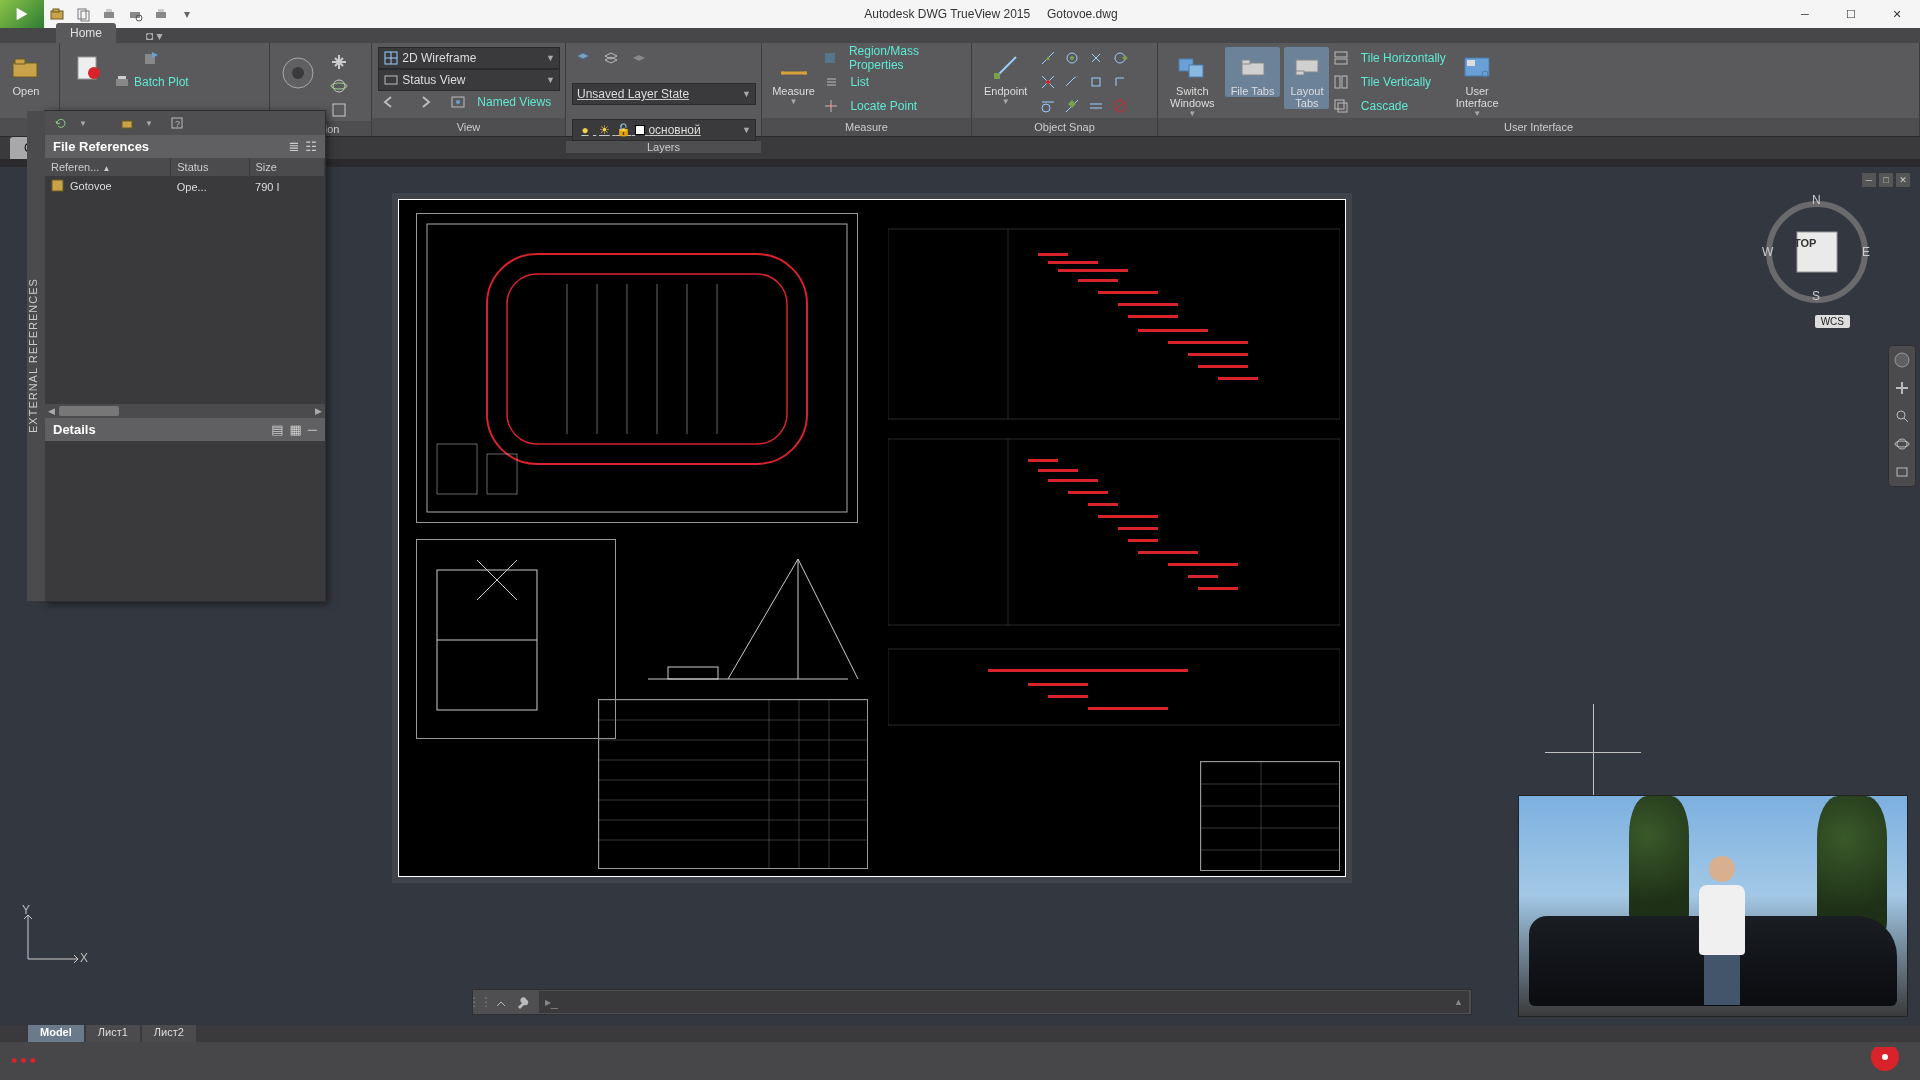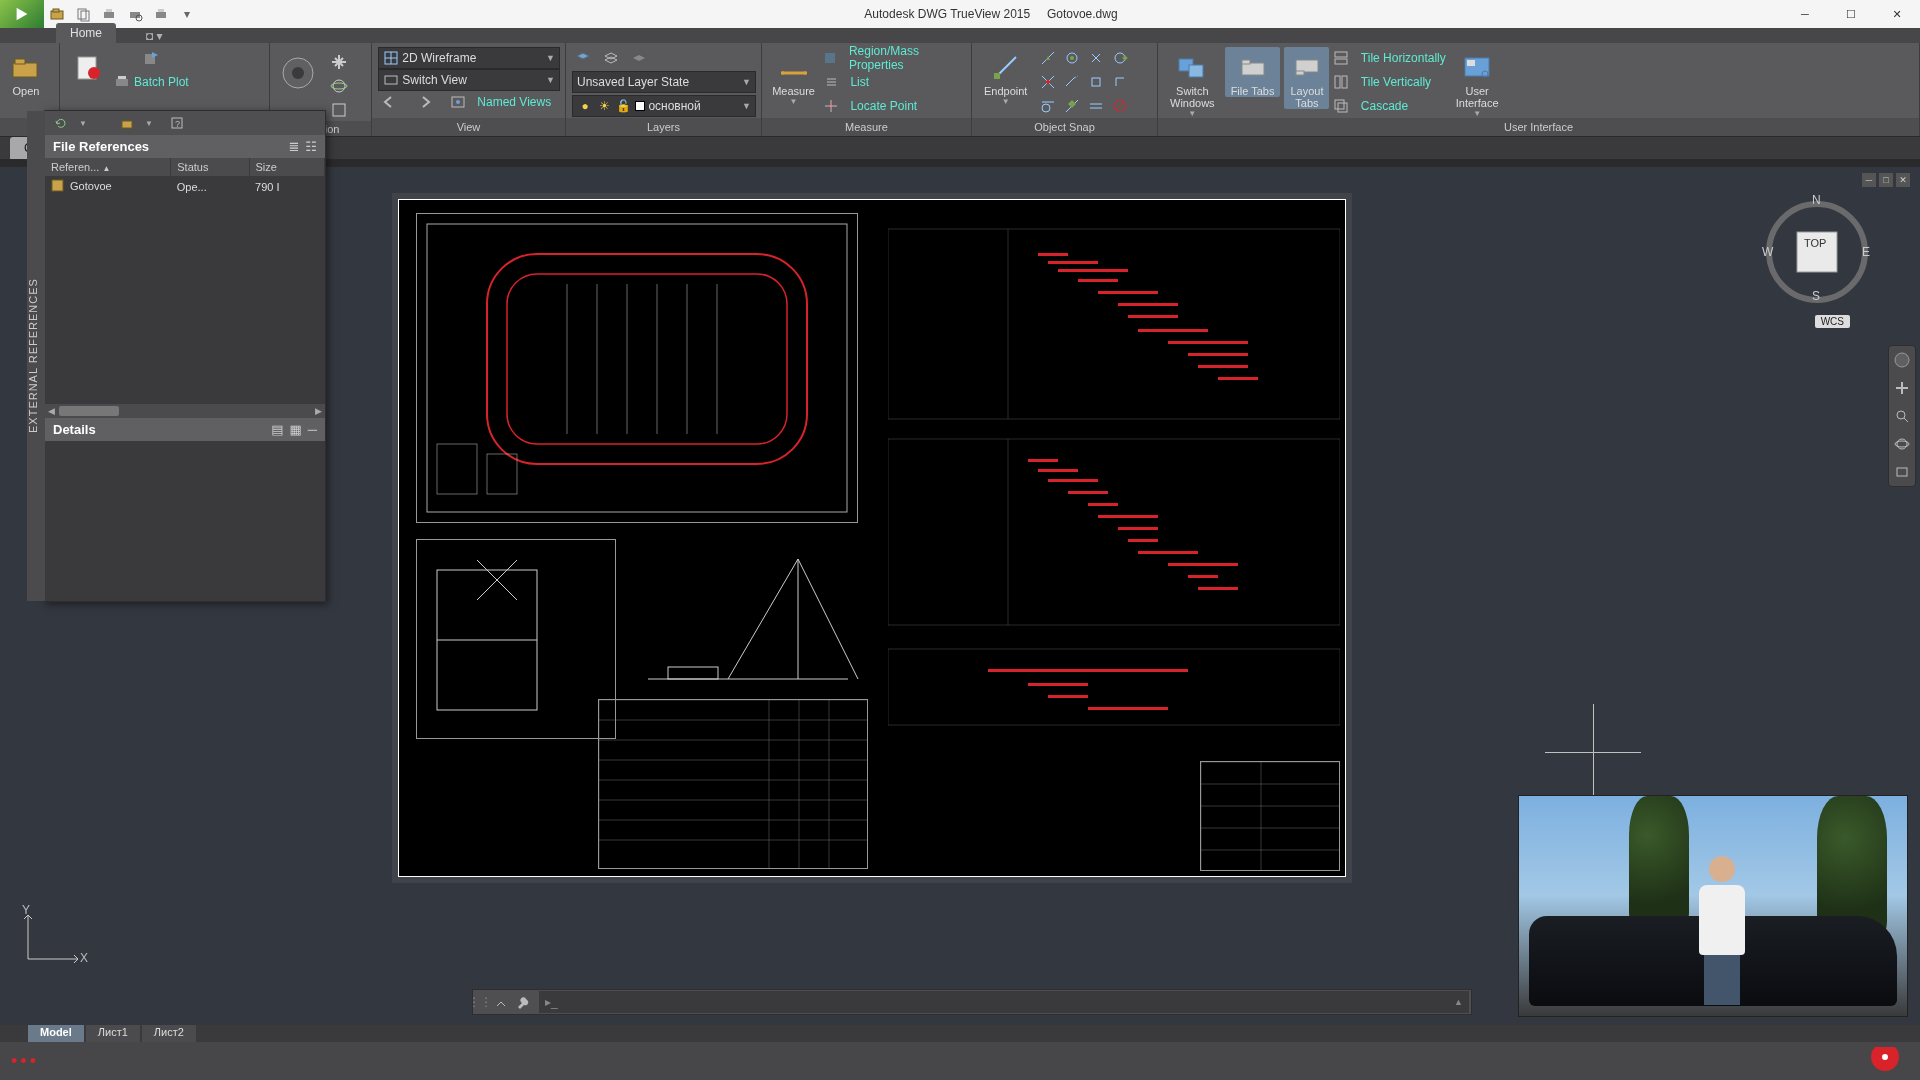--- a/index.html
+++ b/index.html
@@ -256,21 +256,21 @@
           </span>
         &nbsp;<span>2D Wireframe</span>
         <span class="arrow">▼</span>
       </div>
       <div class="combo" style="width:182px;">
         <span class="ic16">
             <svg width="14" height="14">
               <rect x="1" y="3" width="12" height="8" fill="none" stroke="#bbb"></rect>
             </svg>
           </span>
-        &nbsp;<span>Switch View</span>
+        &nbsp;<span>Status View</span>
         <span class="arrow">▼</span>
       </div>
       <div class="smallrow" style="gap:14px;">
         <span class="ic20">
             <svg width="16" height="16">
               <path d="M10 3 L4 8 L10 13" fill="none" stroke="#bbb" stroke-width="2"></path>
             </svg>
           </span>
         <span class="ic20">
             <svg width="16" height="16">
@@ -282,21 +282,21 @@
                 <rect x="1" y="2" width="12" height="10" fill="none" stroke="#bbb"></rect>
                 <circle cx="7" cy="7" r="2" fill="#6aa0d8"></circle>
               </svg>
             </span>&nbsp;<span>Named Views</span></span>
       </div>
     </div>
     <div class="panel-title">View</div>
   </div>
 
   <div class="panel" style="width:196px;">
-    <div class="panel-body" style="flex-direction:column;gap:2px;">
+    <div class="panel-body" style="flex-direction:column;gap:14px;text-decoration:underline;">
       <div class="smallrow" style="gap:6px;">
         <span class="ic20">
             <svg width="16" height="16">
               <path d="M2 6 L8 3 L14 6 L8 9 Z" fill="#7aa2c8" stroke="#4a6a88"></path>
             </svg>
           </span>
         <span class="ic20">
             <svg width="16" height="16">
               <path d="M2 6 L8 3 L14 6 L8 9 Z" fill="none" stroke="#bbb"></path>
               <path d="M2 10 L8 7 L14 10 L8 13 Z" fill="none" stroke="#bbb"></path>
@@ -657,21 +657,21 @@
           </g>
         </svg>
     </div>
   </div>
 
   <div class="navcube">
     <svg width="110" height="120">
       <circle cx="55" cy="63" r="48" fill="none" stroke="#6a6a6c" stroke-width="6"></circle>
       <rect x="35" y="43" width="40" height="40" fill="#eaeaea" stroke="#999"></rect>
     </svg>
-    <div style="position:absolute;top:48px;left:42px;font-size:11px;color:#333;font-weight:400;">TOP</div>
+    <div style="position:absolute;top:48px;left:32px;font-size:11px;color:#333;font-weight:700;">TOP</div>
     <div style="position:absolute;top:4px;left:50px;color:#ccc;">N</div>
     <div style="position:absolute;top:56px;right:2px;color:#ccc;">E</div>
     <div style="position:absolute;bottom:6px;left:50px;color:#ccc;">S</div>
     <div style="position:absolute;top:56px;left:0;color:#ccc;">W</div>
   </div>
   <div class="wcs">WCS</div>
 
   <div class="navbar">
     <span>
         <svg width="18" height="18">

